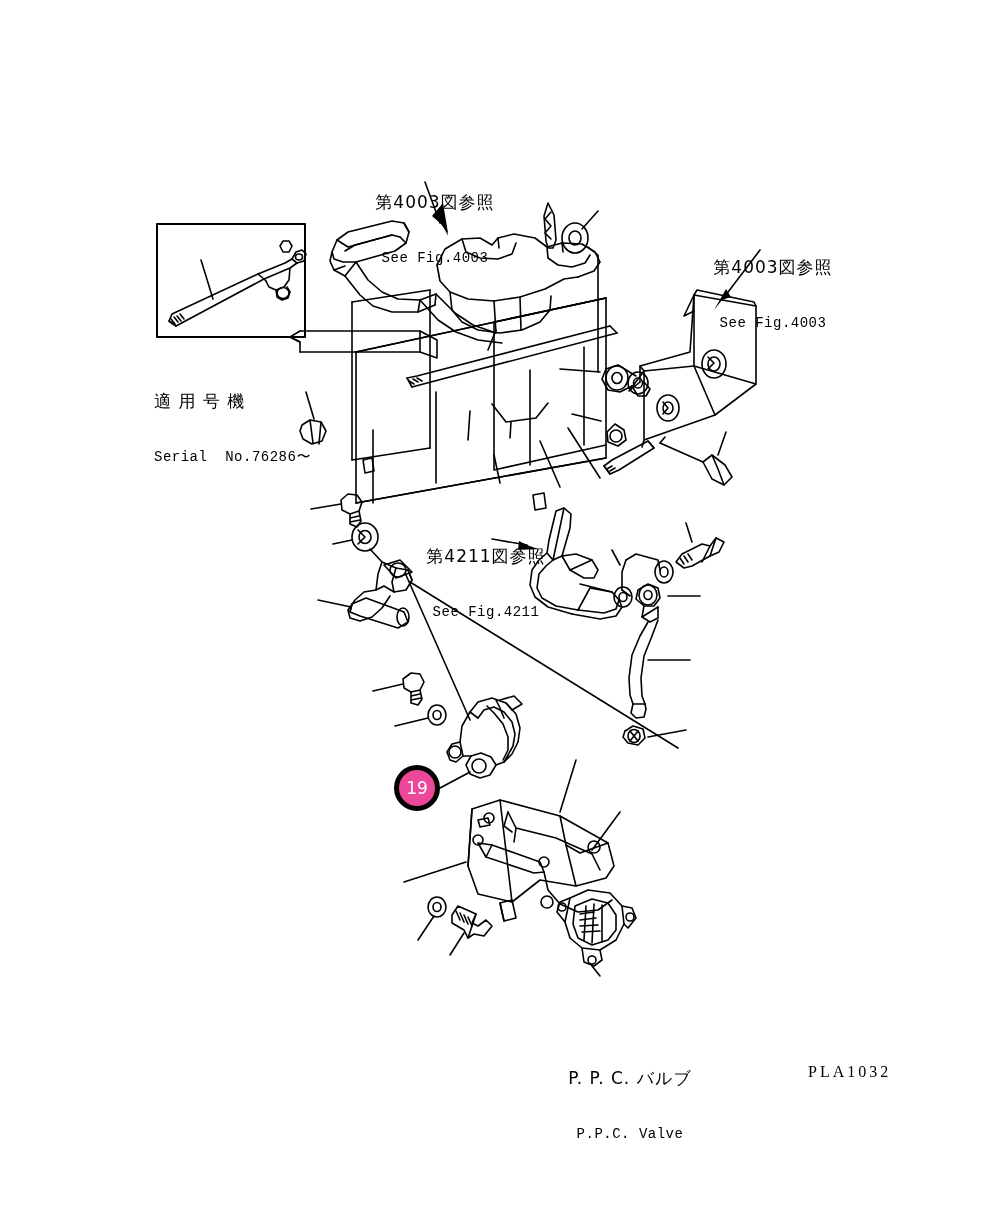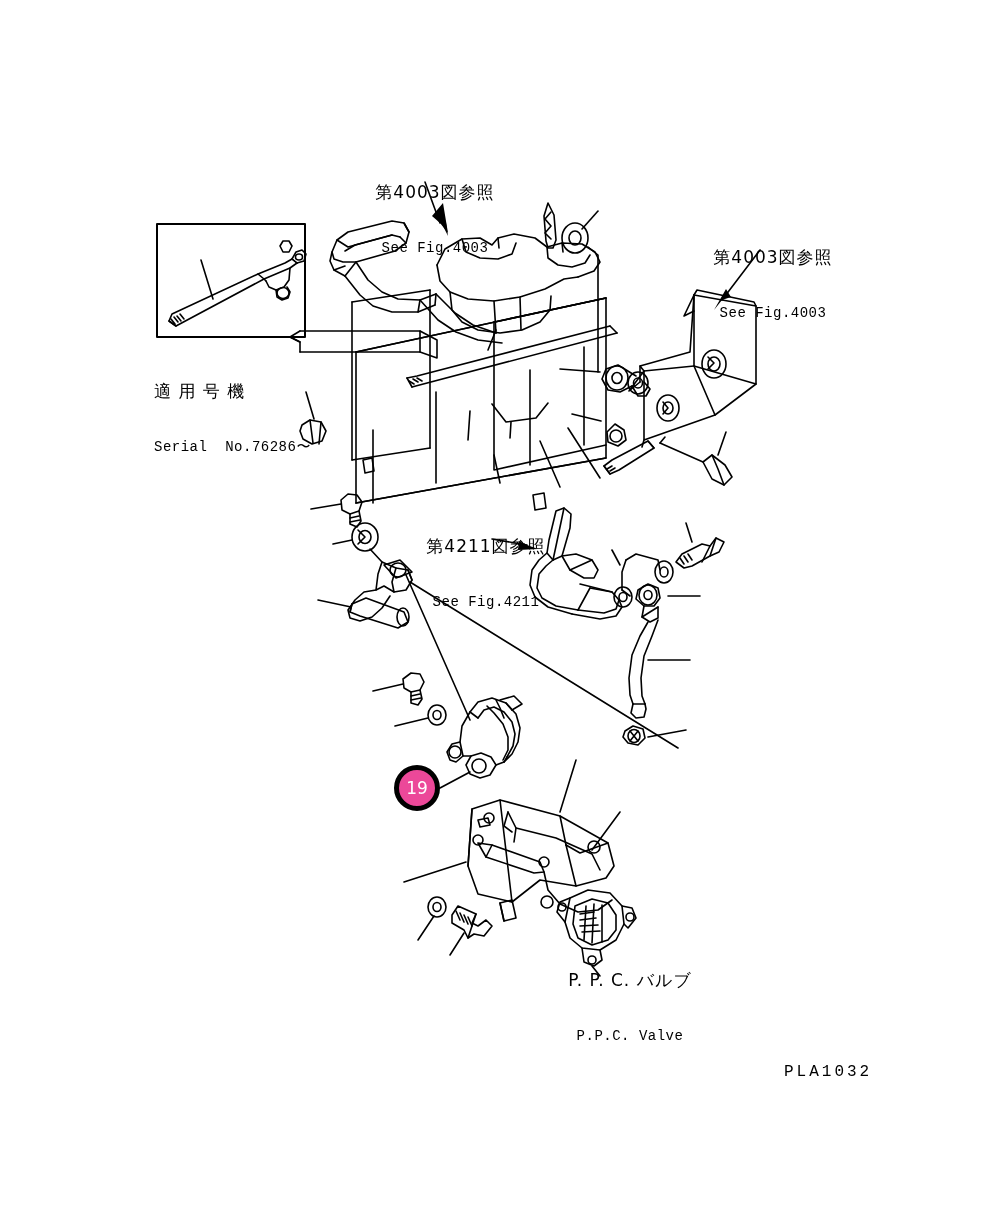--- a/index.html
+++ b/index.html
@@ -29,35 +29,37 @@
     position: absolute;
     white-space: pre;
     color: #000;
     line-height: 1.18;
   }
   .lbl .jp {
     display: block;
     font-family: "DejaVu Sans", "Liberation Sans", sans-serif;
     font-size: 17px;
     letter-spacing: 1px;
+    margin-top: 10px;
   }
   .lbl .en {
     display: block;
     font-family: Liberation Mono, monospace;
     font-size: 14px;
     letter-spacing: 0.5px;
   }
   .lbl.center { text-align: center; }
   .code {
     position: absolute;
-    font-family: Liberation Mono, monospace;
+    font-family: Liberation Serif, serif;
     font-size: 16px;
     letter-spacing: 3px;
     color: #000;
     white-space: pre;
+    margin-left: 24px;
   }
   .callout {
     position: absolute;
     width: 46px;
     height: 46px;
     border-radius: 50%;
     box-sizing: border-box;
     border: 5px solid #000000;
     background: #ec4899;
     color: #ffffff;
@@ -443,21 +445,21 @@
   <div class="lbl" style="left:154px; top:343px; width:190px;">
     <span class="jp">適 用 号 機</span>
     <span class="en">Serial  No.76286〜</span>
   </div>
 
   <div class="lbl center" style="left:406px; top:498px; width:160px;">
     <span class="jp">第4211図参照</span>
     <span class="en">See Fig.4211</span>
   </div>
 
-  <div class="lbl center" style="left:540px; top:932px; width:180px;">
+  <div class="lbl center" style="left:540px; top:1020px; width:180px;">
     <span class="jp">P. P. C. バルブ</span>
     <span class="en">P.P.C. Valve</span>
   </div>
 
   <div class="code" style="left:784px; top:1063px;">PLA1032</div>
 
   <div class="callout" style="left:394px; top:765px;">
     <span>19</span>
   </div>
 

